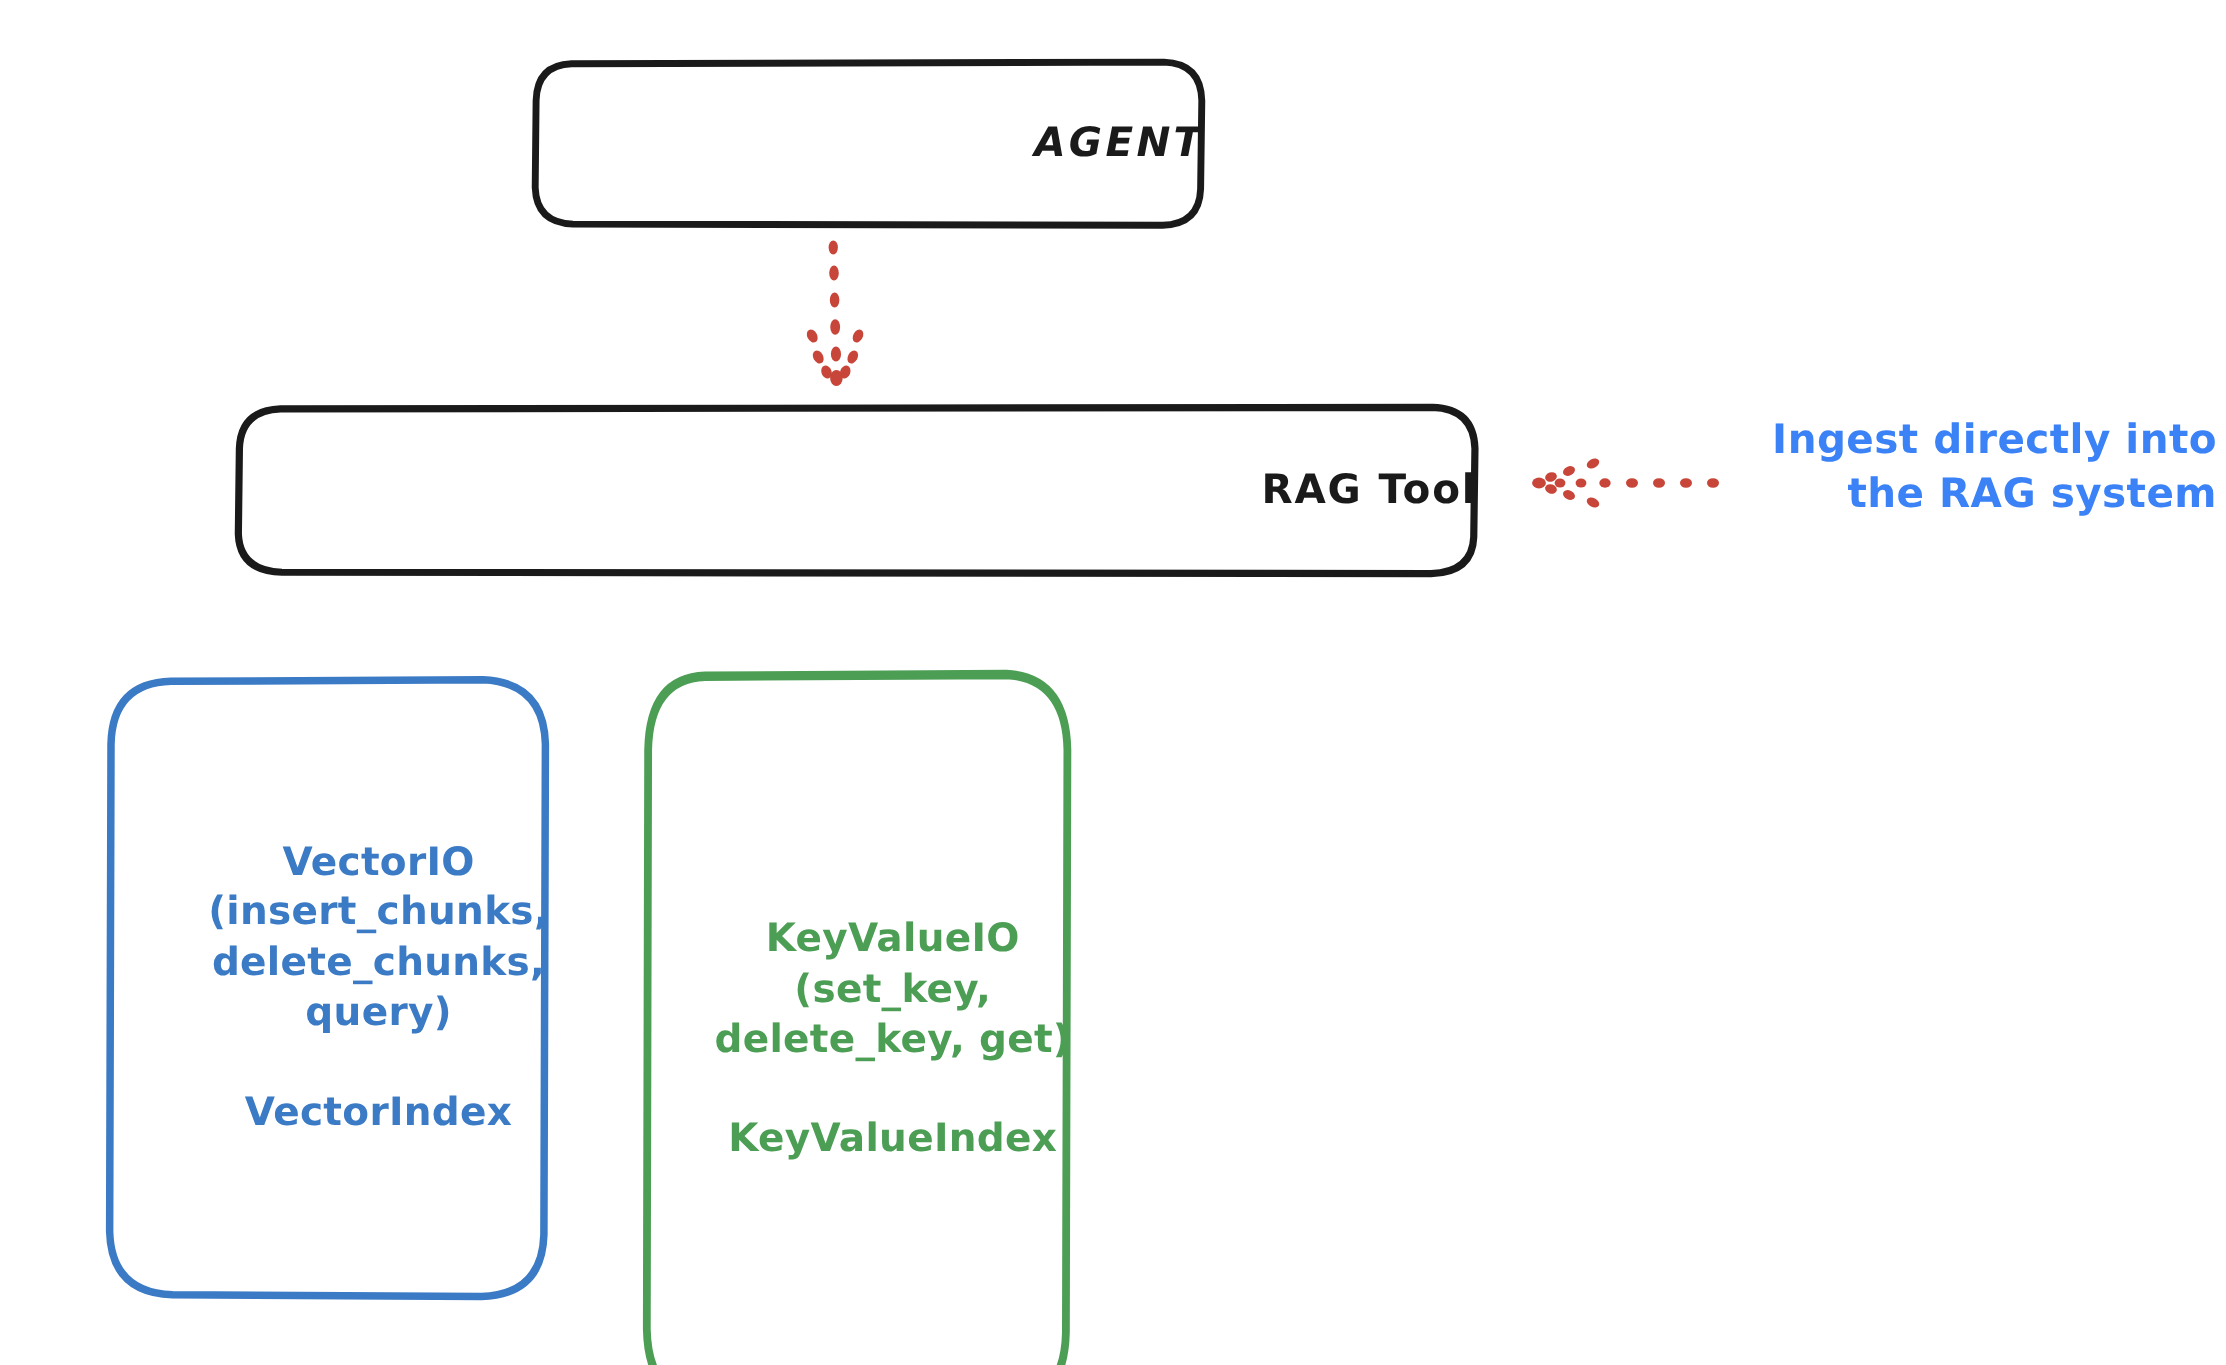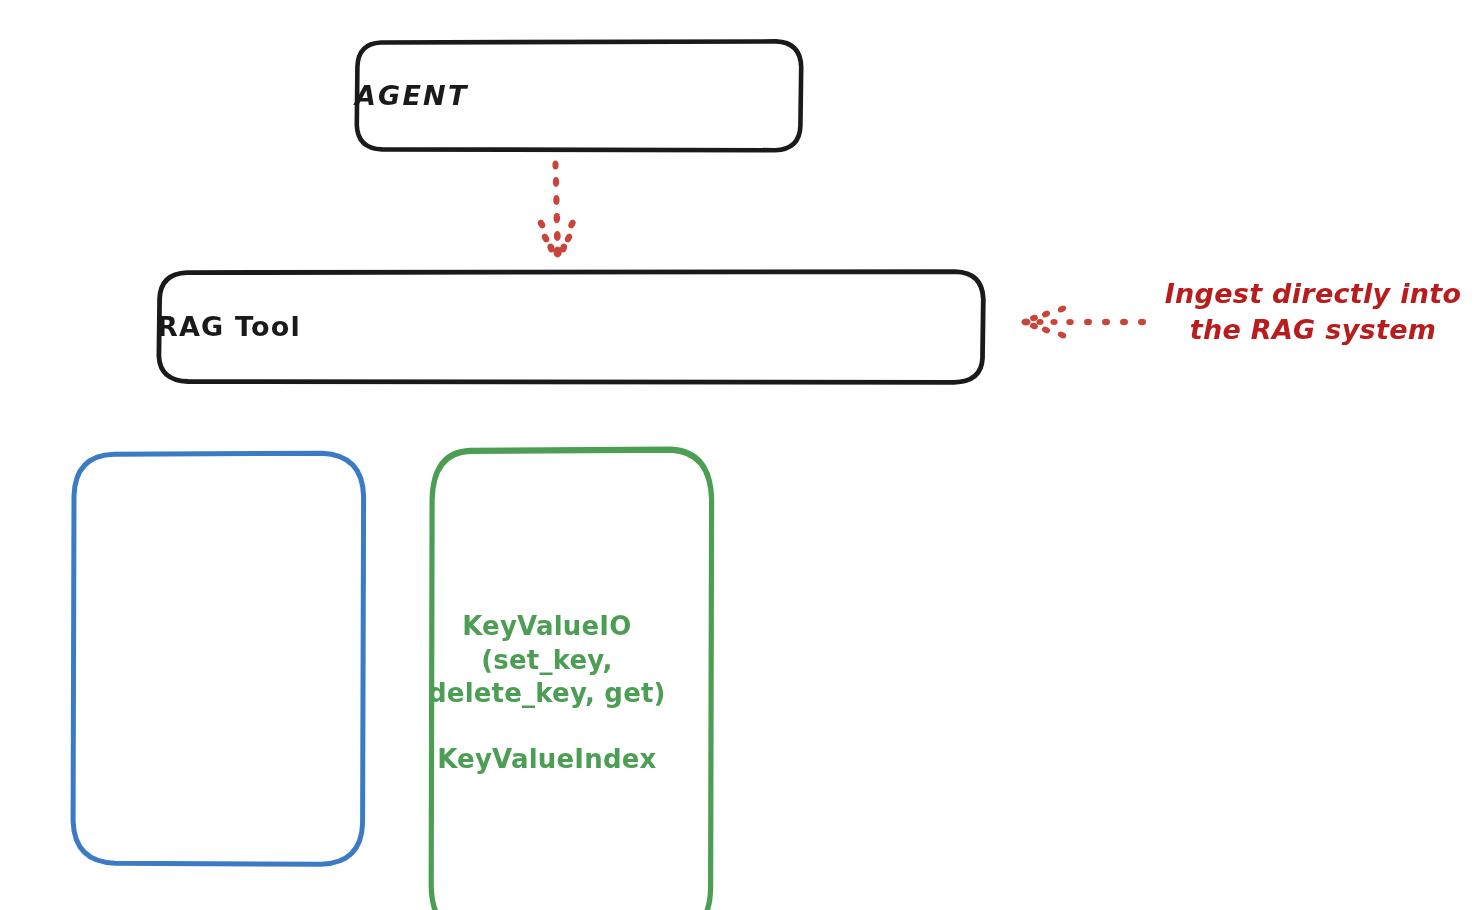--- a/index.html
+++ b/index.html
@@ -22,21 +22,21 @@
     width: 1484px;
     height: 910px;
   }
 
   
   .node {
     position: absolute;
     box-sizing: border-box;
     display: flex;
     align-items: center;
-    justify-content: flex-start;
+    justify-content: flex-end;
     background: transparent;
     text-align: center;
   }
 
   .node .node-label {
     position: relative;
     z-index: 2;
     white-space: pre-line;
     line-height: 1.28;
     letter-spacing: 0.4px;
@@ -138,28 +138,27 @@
     width: 130px;
     height: 52px;
   }
 
   
   #ingest-annotation {
     position: absolute;
     left: 1148px;
     top: 276px;
     width: 330px;
-    color: #b91c1c;
+    color: #3b82f6;
     font-size: 27px;
     font-weight: 600;
-    font-style: italic;
     line-height: 1.32;
     letter-spacing: 0.3px;
     white-space: pre-line;
-    text-align: center;
+    text-align: right;
   }
 </style>
 </head>
 <body>
 
 <div id="canvas">
 
   <div class="node" id="agent-node">
     <svg class="outline" viewBox="0 0 448 112" preserveAspectRatio="none">
       <path d="M 26 2.5 L 421 1.4 Q 445.5 2.2 446.2 27 L 445.4 86 Q 444.6 109.5 420 110.2 L 27 109.4 Q 2.6 108.6 1.8 85 L 2.4 27 Q 3 3.4 26 2.5 Z" fill="none" stroke="#1a1a1a" stroke-width="4.6" stroke-linecap="round" stroke-linejoin="round"></path>
@@ -214,20 +213,26 @@
     </g>
   </svg>
 
   <div id="ingest-annotation">Ingest directly into
 the RAG system</div>
 
   <div class="node" id="vectorio-node">
     <svg class="outline" viewBox="0 0 296 416" preserveAspectRatio="none">
       <path d="M 44 3.2 L 252 2.2 Q 292.5 4 293.6 45 L 292.6 372 Q 291.5 412 251 413.3 L 45 412.2 Q 4.2 410.8 3.1 370 L 4.0 45 Q 5 4.4 44 3.2 Z" fill="none" stroke="#3b7ac4" stroke-width="5" stroke-linecap="round" stroke-linejoin="round"></path>
     </svg>
+    <span class="node-label">VectorIO
+(insert_chunks,
+delete_chunks,
+query)
+
+VectorIndex</span>
   </div>
 
   <div class="node" id="keyvalueio-node">
     <svg class="outline" viewBox="0 0 286 411" preserveAspectRatio="none">
       <path d="M 42 3.2 L 243 2.2 Q 282.6 4 283.6 44 L 282.6 368 Q 281.6 407 242 408.3 L 43 407.2 Q 4.2 405.8 3.2 366 L 4.1 44 Q 5.1 4.4 42 3.2 Z" fill="none" stroke="#4d9e55" stroke-width="5.2" stroke-linecap="round" stroke-linejoin="round"></path>
     </svg>
     <span class="node-label">KeyValueIO
 (set_key,
 delete_key, get)
 

